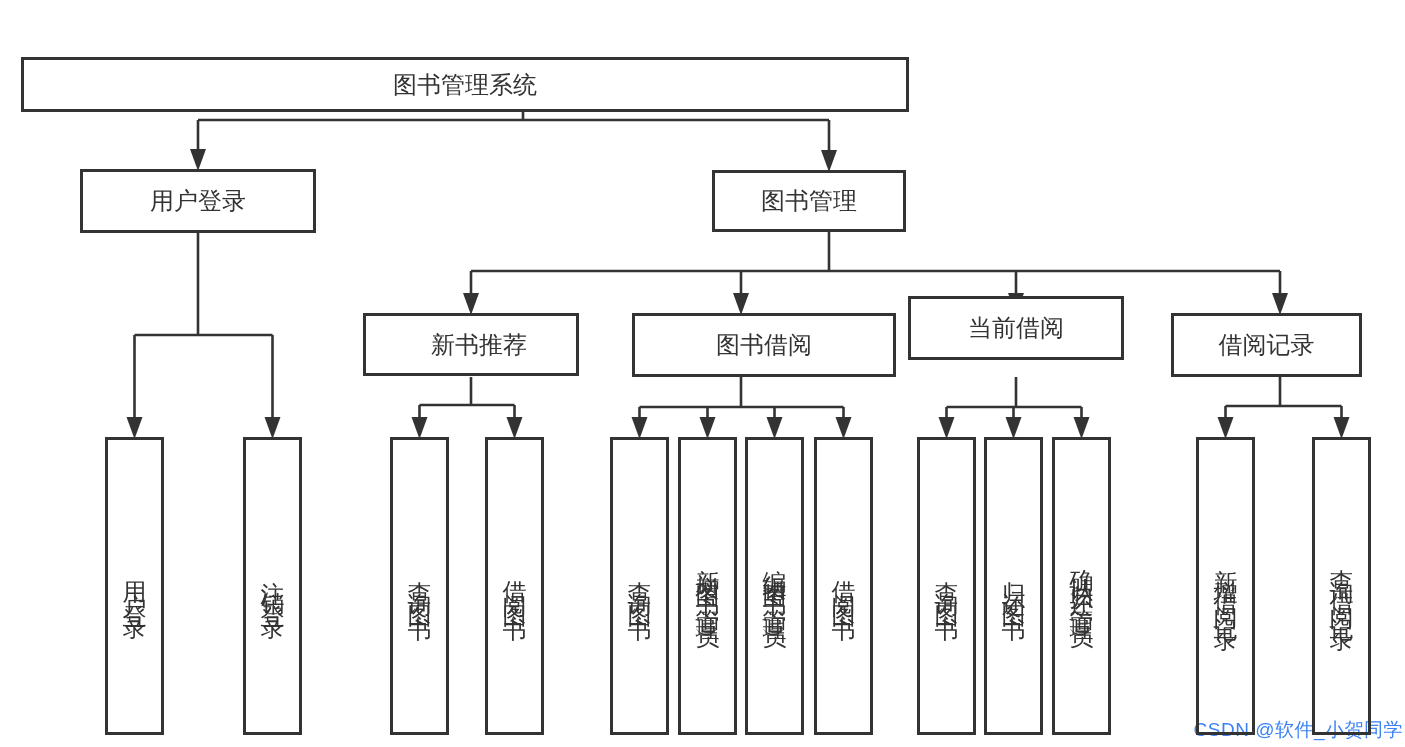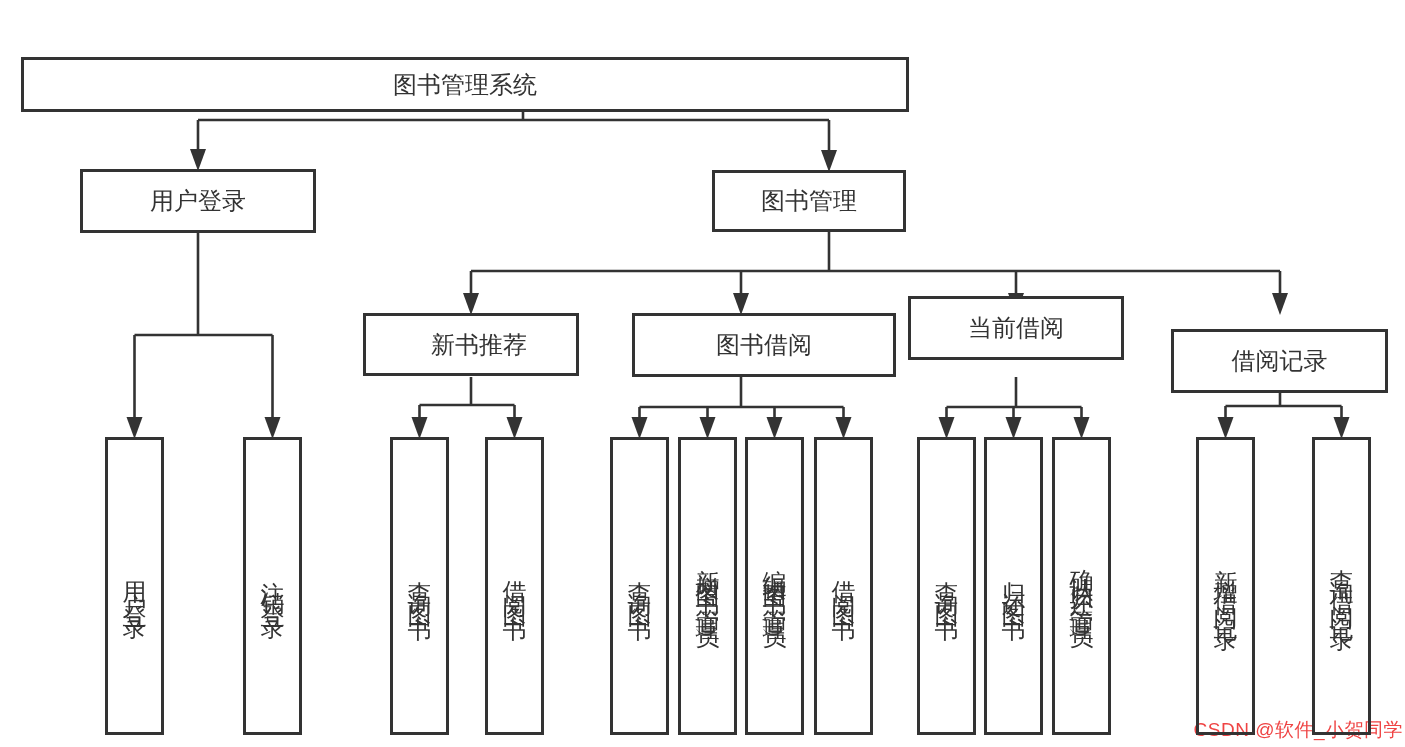--- a/index.html
+++ b/index.html
@@ -39,21 +39,21 @@
     white-space: normal;
     overflow: visible;
   }
   .vbox.tight { letter-spacing: 8px; }
   .watermark {
     position: absolute;
     right: 2px;
     bottom: 4px;
     font-size: 19px;
     letter-spacing: 0.5px;
-    color: #ef4444;
+    color: #3b82f6;
     mix-blend-mode: darken;
     z-index: 30;
   }
   .lvl { z-index: 5; }
 </style>
 </head>
 <body>
 
 <div class="canvas">
 
@@ -91,21 +91,21 @@
   </svg>
 
   <div class="box lvl" style="left:21px; top:14px; width:888px; height:55px;margin-top:43px;">图书管理系统</div>
 
   <div class="box lvl" style="left:80px; top:169px; width:236px; height:64px;">用户登录</div>
   <div class="box lvl" style="left:712px; top:170px; width:194px; height:62px;">图书管理</div>
 
   <div class="box lvl" style="left:363px; top:313px; width:216px; height:63px;padding-left:16px;">新书推荐</div>
   <div class="box lvl" style="left:632px; top:313px; width:264px; height:64px;">图书借阅</div>
   <div class="box lvl" style="left:908px; top:296px; width:216px; height:64px;">当前借阅</div>
-  <div class="box lvl" style="left:1171px; top:329px; width:217px; height:64px;">借阅记录</div>
+  <div class="box lvl" style="left:1171px; top:313px; width:191px; height:64px;">借阅记录</div>
 
   <div class="box vbox lvl" style="left:105px; top:437px; width:59px; height:298px;">用户登录</div>
   <div class="box vbox lvl" style="left:243px; top:437px; width:59px; height:298px;">注销登录</div>
 
   <div class="box vbox lvl" style="left:390px; top:437px; width:59px; height:298px;">查询图书</div>
   <div class="box vbox lvl" style="left:485px; top:437px; width:59px; height:298px;">借阅图书</div>
 
   <div class="box vbox lvl" style="left:610px; top:437px; width:59px; height:298px;">查询图书</div>
   <div class="box vbox tight lvl" style="left:678px; top:437px; width:59px; height:298px;">新增图书（管理员）</div>
   <div class="box vbox tight lvl" style="left:745px; top:437px; width:59px; height:298px;">编辑图书（管理员）</div>

